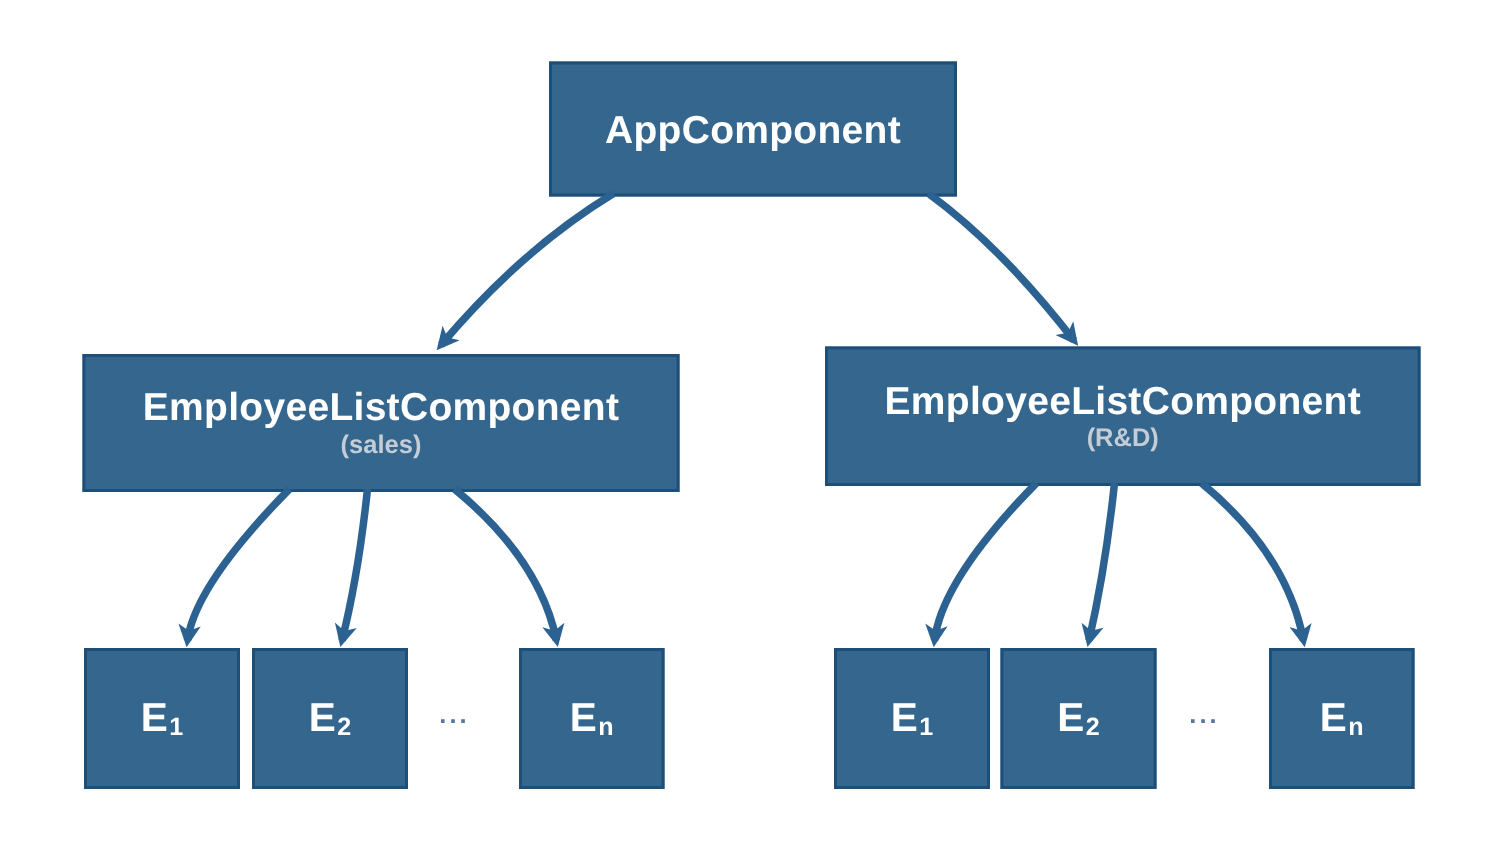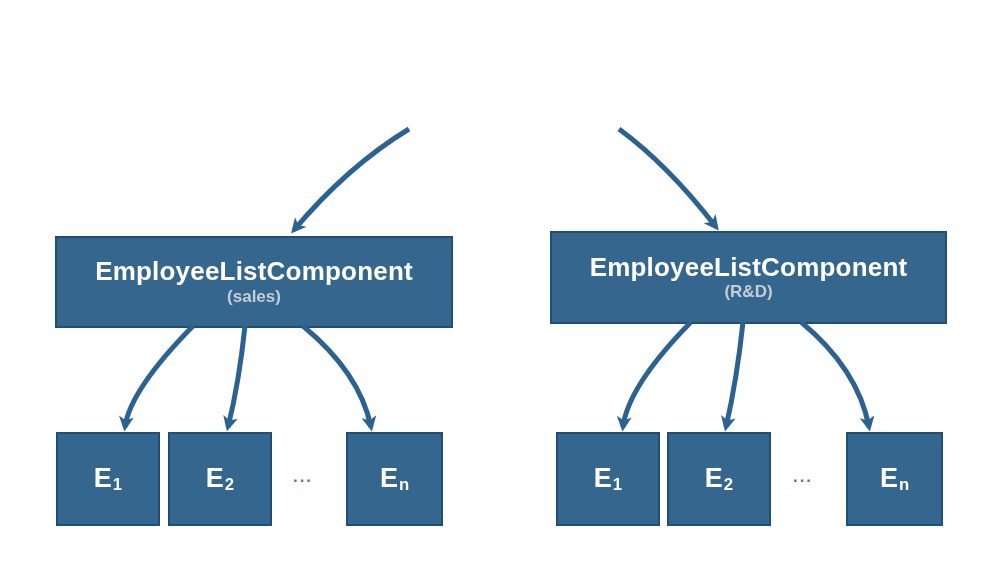--- a/index.html
+++ b/index.html
@@ -114,20 +114,23 @@
 
     <path class="edge" d="M 193 326 Q 130 390 125 427" marker-end="url(#ah)"></path>
     <path class="edge" d="M 245 326 Q 239 383 228 427" marker-end="url(#ah)"></path>
     <path class="edge" d="M 303 326 Q 360 373 371 427" marker-end="url(#ah)"></path>
 
     <path class="edge" d="M 691 322 Q 628 386 623 427" marker-end="url(#ah)"></path>
     <path class="edge" d="M 743 322 Q 737 379 726 427" marker-end="url(#ah)"></path>
     <path class="edge" d="M 801 322 Q 858 369 869 427" marker-end="url(#ah)"></path>
   </svg>
 
+  <div class="node root-node">
+    <div class="node-title">AppComponent</div>
+  </div>
 
   <div class="node branch-sales">
     <div class="node-title">EmployeeListComponent</div>
     <div class="node-subtitle">(sales)</div>
   </div>
 
   <div class="node branch-rd">
     <div class="node-title">EmployeeListComponent</div>
     <div class="node-subtitle">(R&amp;D)</div>
   </div>

